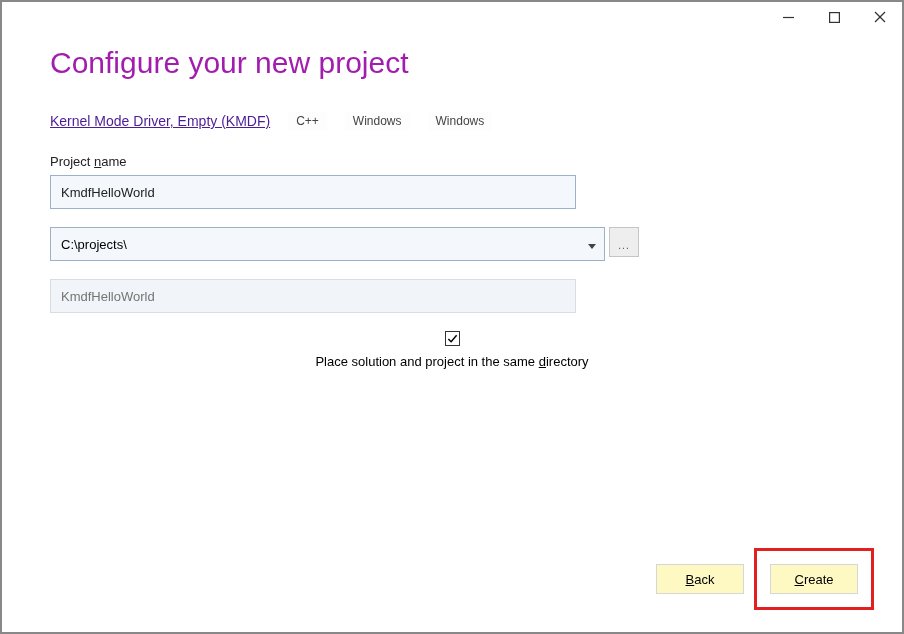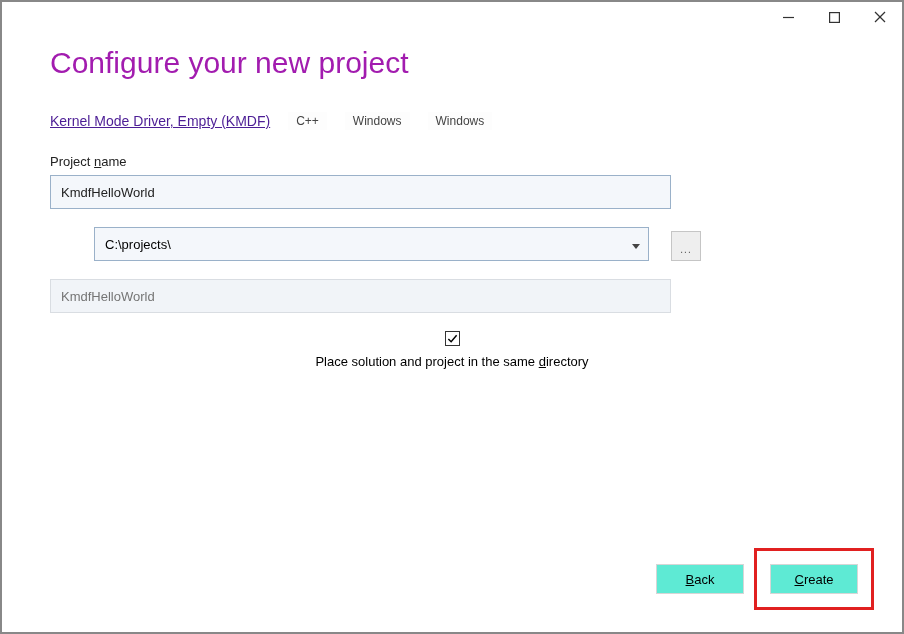--- a/index.html
+++ b/index.html
@@ -60,39 +60,38 @@
     .field-label {
       font-size: 13px;
       color: #222;
       margin-bottom: 6px;
       display: flex;
       align-items: center;
       gap: 6px;
     }
     .underline-letter { text-decoration: underline; }
     .text-input {
-      width: 621px;
+      width: 526px;
       height: 34px;
       border: 1px solid #9ab1c9;
       background: #f4f7fb;
       padding: 0 10px;
       font-size: 13px;
       font-family: inherit;
       color: #222;
     }
     .text-input.disabled {
       background: #f1f4f8;
       color: #bbb;
       border: 1px solid #d9dde2;
     }
     .location-row {
       display: flex;
-      align-items: flex-end;
-      gap: 22px;
-      margin-left: 44px;
+      align-items: flex-start;
+      gap: 4px;
     }
     .combo {
       width: 555px;
       height: 34px;
       border: 1px solid #9ab1c9;
       background: #f4f7fb;
       display: flex;
       align-items: center;
       justify-content: space-between;
       padding: 0 8px 0 10px;
@@ -150,21 +149,21 @@
       position: absolute;
       bottom: 22px;
       right: 28px;
       display: flex;
       gap: 10px;
       align-items: center;
     }
     .btn {
       width: 88px;
       height: 30px;
-      background: #5eead4;
+      background: #fef9c3;
       border: 1px solid #d6d6d6;
       font-size: 13px;
       font-family: inherit;
       cursor: pointer;
       display: flex;
       align-items: center;
       justify-content: center;
     }
     .highlight-box {
       border: 3px solid #e12020;

